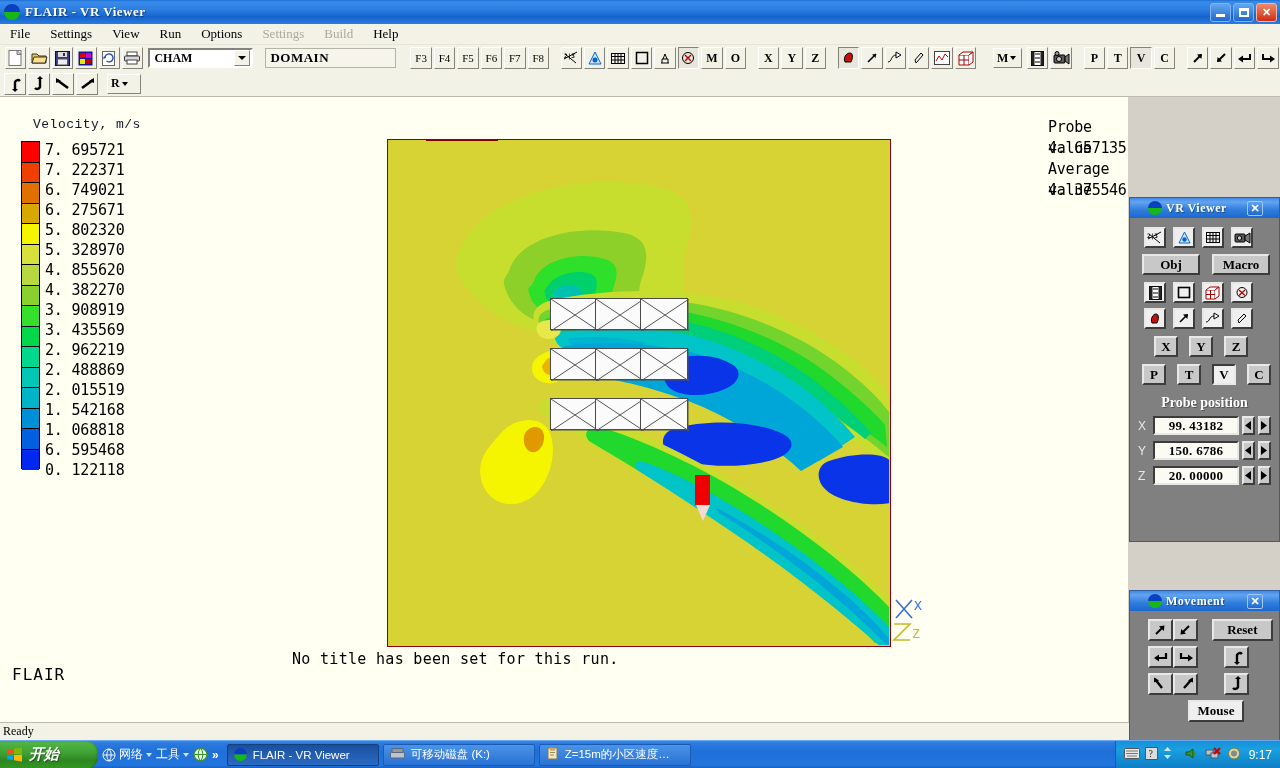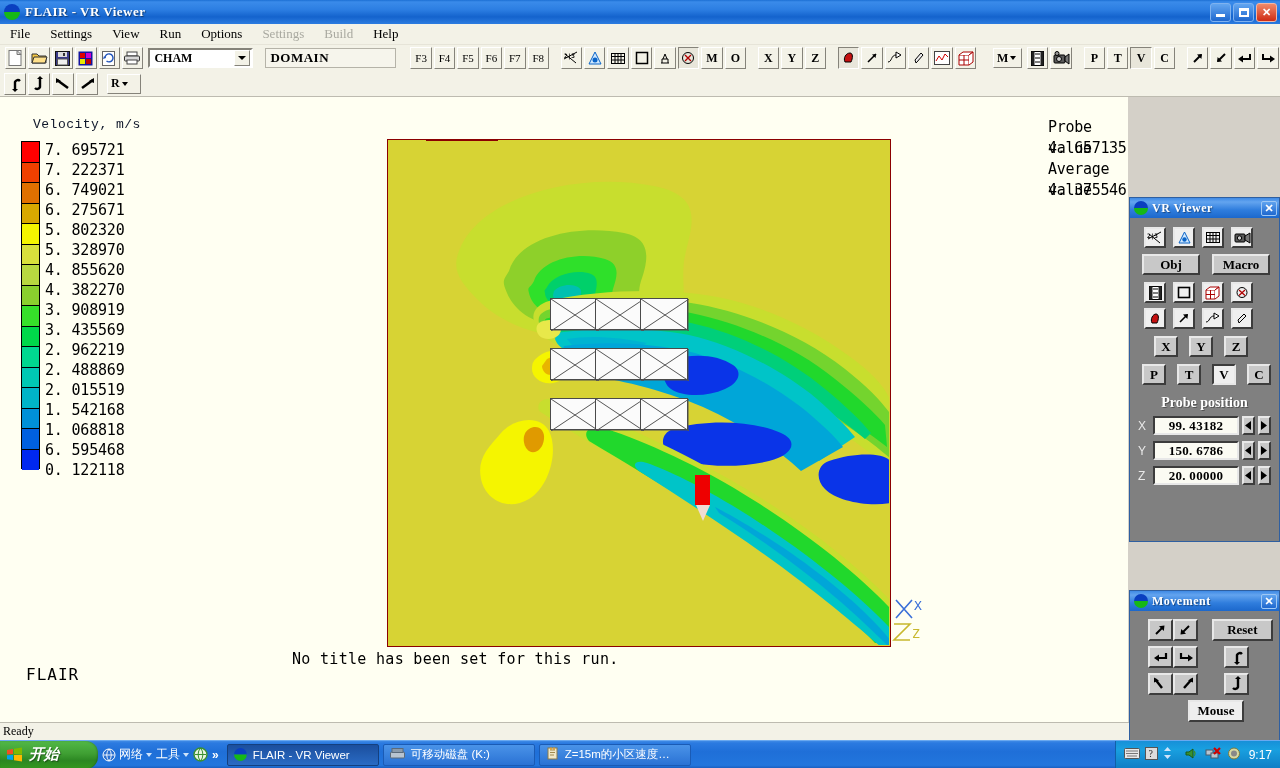--- a/index.html
+++ b/index.html
@@ -153,38 +153,38 @@
   .probe-tail { position:absolute; left:696px; top:505px; width:0; height:0;
     border-left:7px solid transparent; border-right:7px solid transparent; border-top:16px solid #f0dcd4; }
 
   .axis-ind { position:absolute; left:888px; top:598px; width:40px; height:52px; }
 
   .title-text {
     position:absolute; left:292px; top:650px; font-size:15px;
     font-family:"DejaVu Sans Mono", monospace; color:#000; letter-spacing:0.3px;
   }
   .flair-text {
-    position:absolute; left:26px; top:665px; font-size:16px;
+    position:absolute; left:12px; top:665px; font-size:16px;
     font-family:"DejaVu Sans Mono", monospace; color:#000; letter-spacing:1px;
   }
 
   
   .statusbar {
     position:absolute; left:0; top:722px; width:1280px; height:18px;
     background:#f3f2e7; border-top:1px solid #bdbbb0;
     display:flex; align-items:center;
   }
   .statusbar .st-text { font-family:"Liberation Serif", serif; font-size:12px; padding-left:3px; }
 
   
   .dlg { position:absolute; background:#808080; border:1px solid #2f5fa0; }
   .dlg-title {
     height:20px;
     background: linear-gradient(to bottom,#3f8ae5 0%,#63a4ef 20%,#2f7ddd 60%,#1c68cc 100%);
-    display:flex; align-items:center; padding:0 2px;
+    display:flex; align-items:center; padding:0 16px;
   }
   .dlg-ico { width:14px; height:14px; position:relative; margin:0 4px 0 2px; }
   .dlg-ico .hb, .dlg-ico .hg { position:absolute; width:14px; height:14px; border-radius:50%; }
   .dlg-ico .hb { background:#0a3fc0; clip-path: polygon(0 0,100% 0,100% 50%,0 50%); }
   .dlg-ico .hg { background:#16b816; clip-path: polygon(0 50%,100% 50%,100% 100%,0 100%); }
   .dlg-name {
     flex:1; color:#fff; font-weight:bold; font-size:12px;
     font-family:"Liberation Serif", serif; letter-spacing:0.5px;
     text-shadow:1px 1px 1px rgba(0,0,0,.4);
   }

